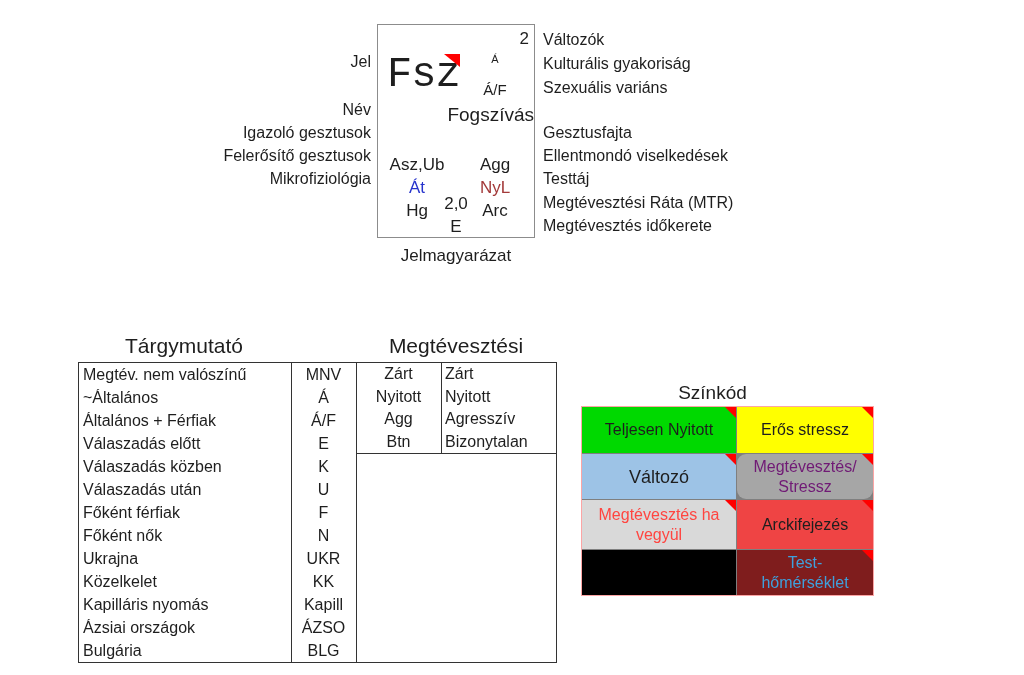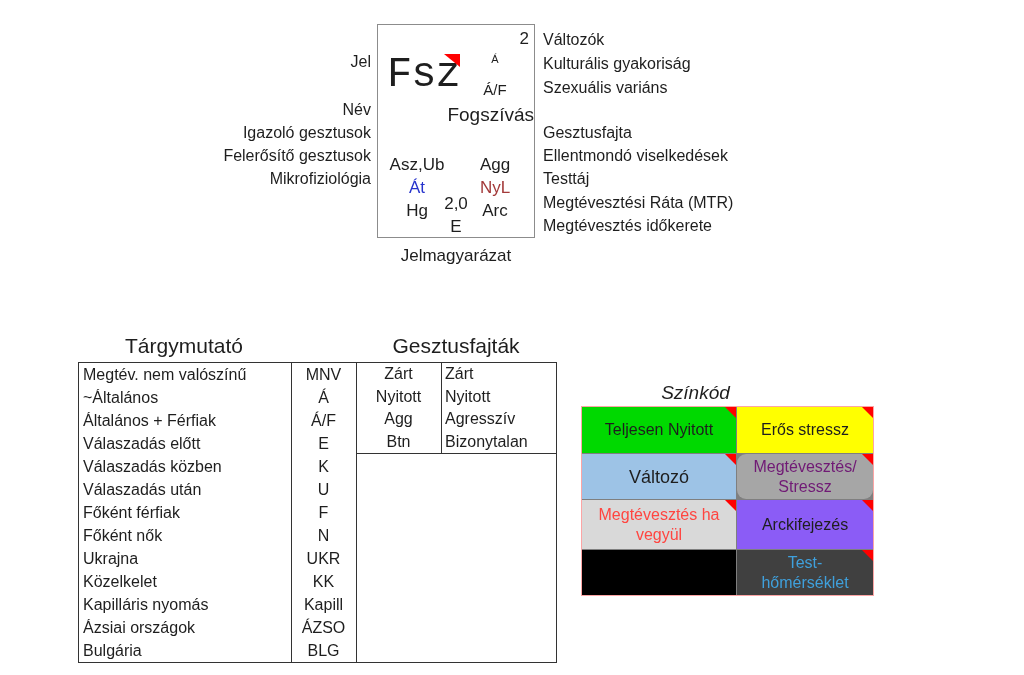--- a/index.html
+++ b/index.html
@@ -41,21 +41,21 @@
   .index-row .iname{flex:1;padding-left:4px;white-space:nowrap;overflow:hidden;}
   .index-row .iabbr{width:65px;text-align:center;}
   .gesture-rows{position:absolute;left:277px;top:0;width:202px;height:90px;display:flex;flex-direction:column;}
   .gesture-row{flex:1;display:flex;align-items:center;font-size:16px;}
   .gesture-row .gabbr{width:85px;text-align:center;}
   .gesture-row .gmean{flex:1;padding-left:4px;white-space:nowrap;}
   .tbl-title{position:absolute;text-align:center;font-size:21px;}
   .title-index{left:78px;top:334px;width:212px;}
   .title-gesture{left:355px;top:334px;width:202px;}
   
-  .color-title{position:absolute;left:550px;top:382px;width:291px;text-align:center;font-size:19px;font-style:italic;}
+  .color-title{position:absolute;left:567px;top:382px;width:291px;text-align:center;font-size:19px;}
   .color-grid{position:absolute;left:581px;top:406px;width:291px;
     display:grid;grid-template-columns:154px 136px;grid-template-rows:46px 45px 49px 45px;
     gap:1px;background:#7f7f7f;border:1px solid #fca5a5;}
   .color-cell{position:relative;display:flex;align-items:center;justify-content:center;
     text-align:center;font-size:16px;line-height:20px;}
   .color-cell:nth-child(3){font-size:18px;}
   .cell-flag{position:absolute;top:0;right:0;width:0;height:0;
     border-top:11px solid #ff0000;border-left:11px solid transparent;}
 </style>
 </head>
@@ -98,21 +98,21 @@
   <div class="lbl lbl-right" style="top:30px">Változók</div>
   <div class="lbl lbl-right" style="top:54px">Kulturális gyakoriság</div>
   <div class="lbl lbl-right" style="top:78px">Szexuális variáns</div>
   <div class="lbl lbl-right" style="top:123px">Gesztusfajta</div>
   <div class="lbl lbl-right" style="top:146px">Ellentmondó viselkedések</div>
   <div class="lbl lbl-right" style="top:169px">Testtáj</div>
   <div class="lbl lbl-right" style="top:193px">Megtévesztési Ráta (MTR)</div>
   <div class="lbl lbl-right" style="top:216px">Megtévesztés időkerete</div>
 
   <div class="tbl-title title-index">Tárgymutató</div>
-  <div class="tbl-title title-gesture">Gesztusfajták</div>
+  <div class="tbl-title title-gesture">Megtévesztési</div>
 
   <div class="big-table">
     <div class="vline v1"></div>
     <div class="vline v2"></div>
     <div class="vline v3"></div>
     <div class="hline"></div>
 
     <div class="index-rows">
       <div class="index-row">
           <span class="iname">Megtév. nem valószínű</span>
@@ -203,27 +203,27 @@
       <span class="cell-flag"></span>
     </div>
     <div class="color-cell" style="padding: 0px 14px; background-color: rgb(166, 166, 166); color: #701a75; border-radius: 9px;">
       <span>Megtévesztés/ Stressz</span>
       <span class="cell-flag"></span>
     </div>
     <div class="color-cell" style="padding: 0px 10px; background-color: rgb(217, 217, 217); color: rgb(255, 69, 64);">
       <span>Megtévesztés ha vegyül</span>
       <span class="cell-flag"></span>
     </div>
-    <div class="color-cell" style="background-color: #8b5cf6; color: rgb(30, 30, 30);">
+    <div class="color-cell" style="background-color: #ef4444; color: rgb(30, 30, 30);">
       <span>Arckifejezés</span>
       <span class="cell-flag"></span>
     </div>
     <div class="color-cell" style="background-color: rgb(0, 0, 0); color: rgb(0, 0, 0);">
       <span></span>
 
     </div>
-    <div class="color-cell" style="padding: 0px 18px; background-color: #404040; color: rgb(63, 160, 220);">
+    <div class="color-cell" style="padding: 0px 18px; background-color: #7f1d1d; color: rgb(63, 160, 220);">
       <span>Test- hőmérséklet</span>
       <span class="cell-flag"></span>
     </div>
   </div>
 
 </div>
 
 </body></html>

